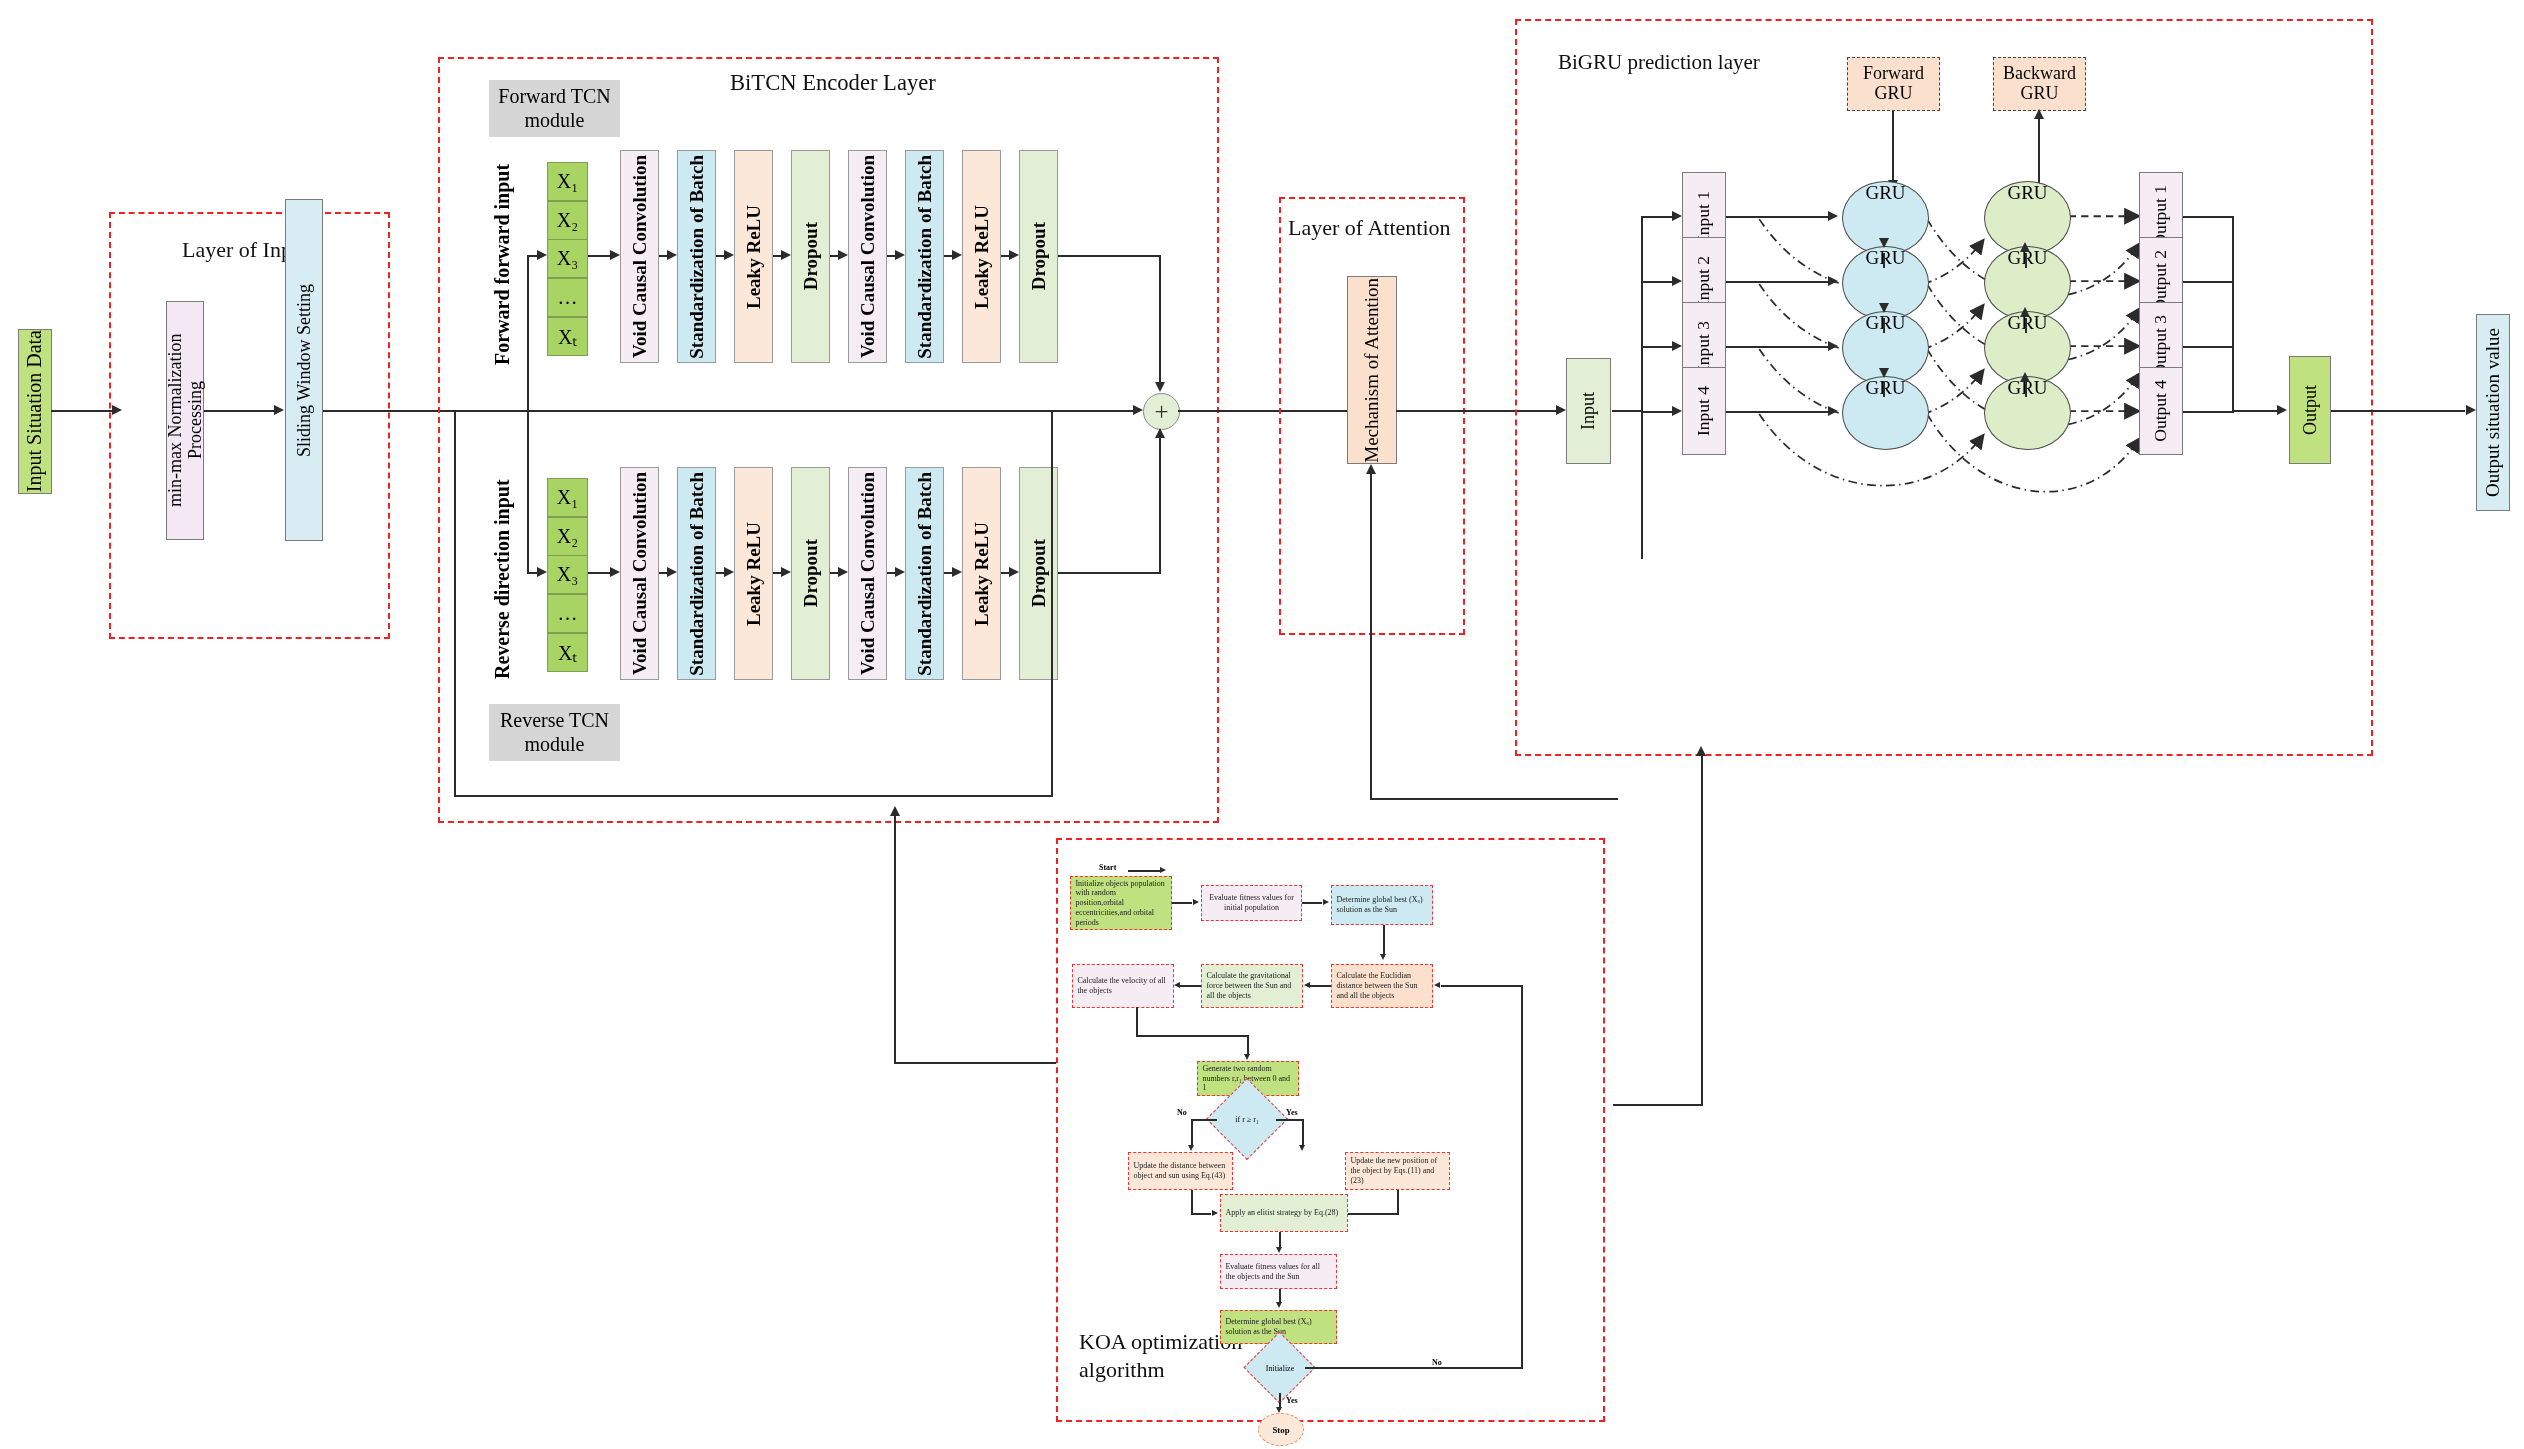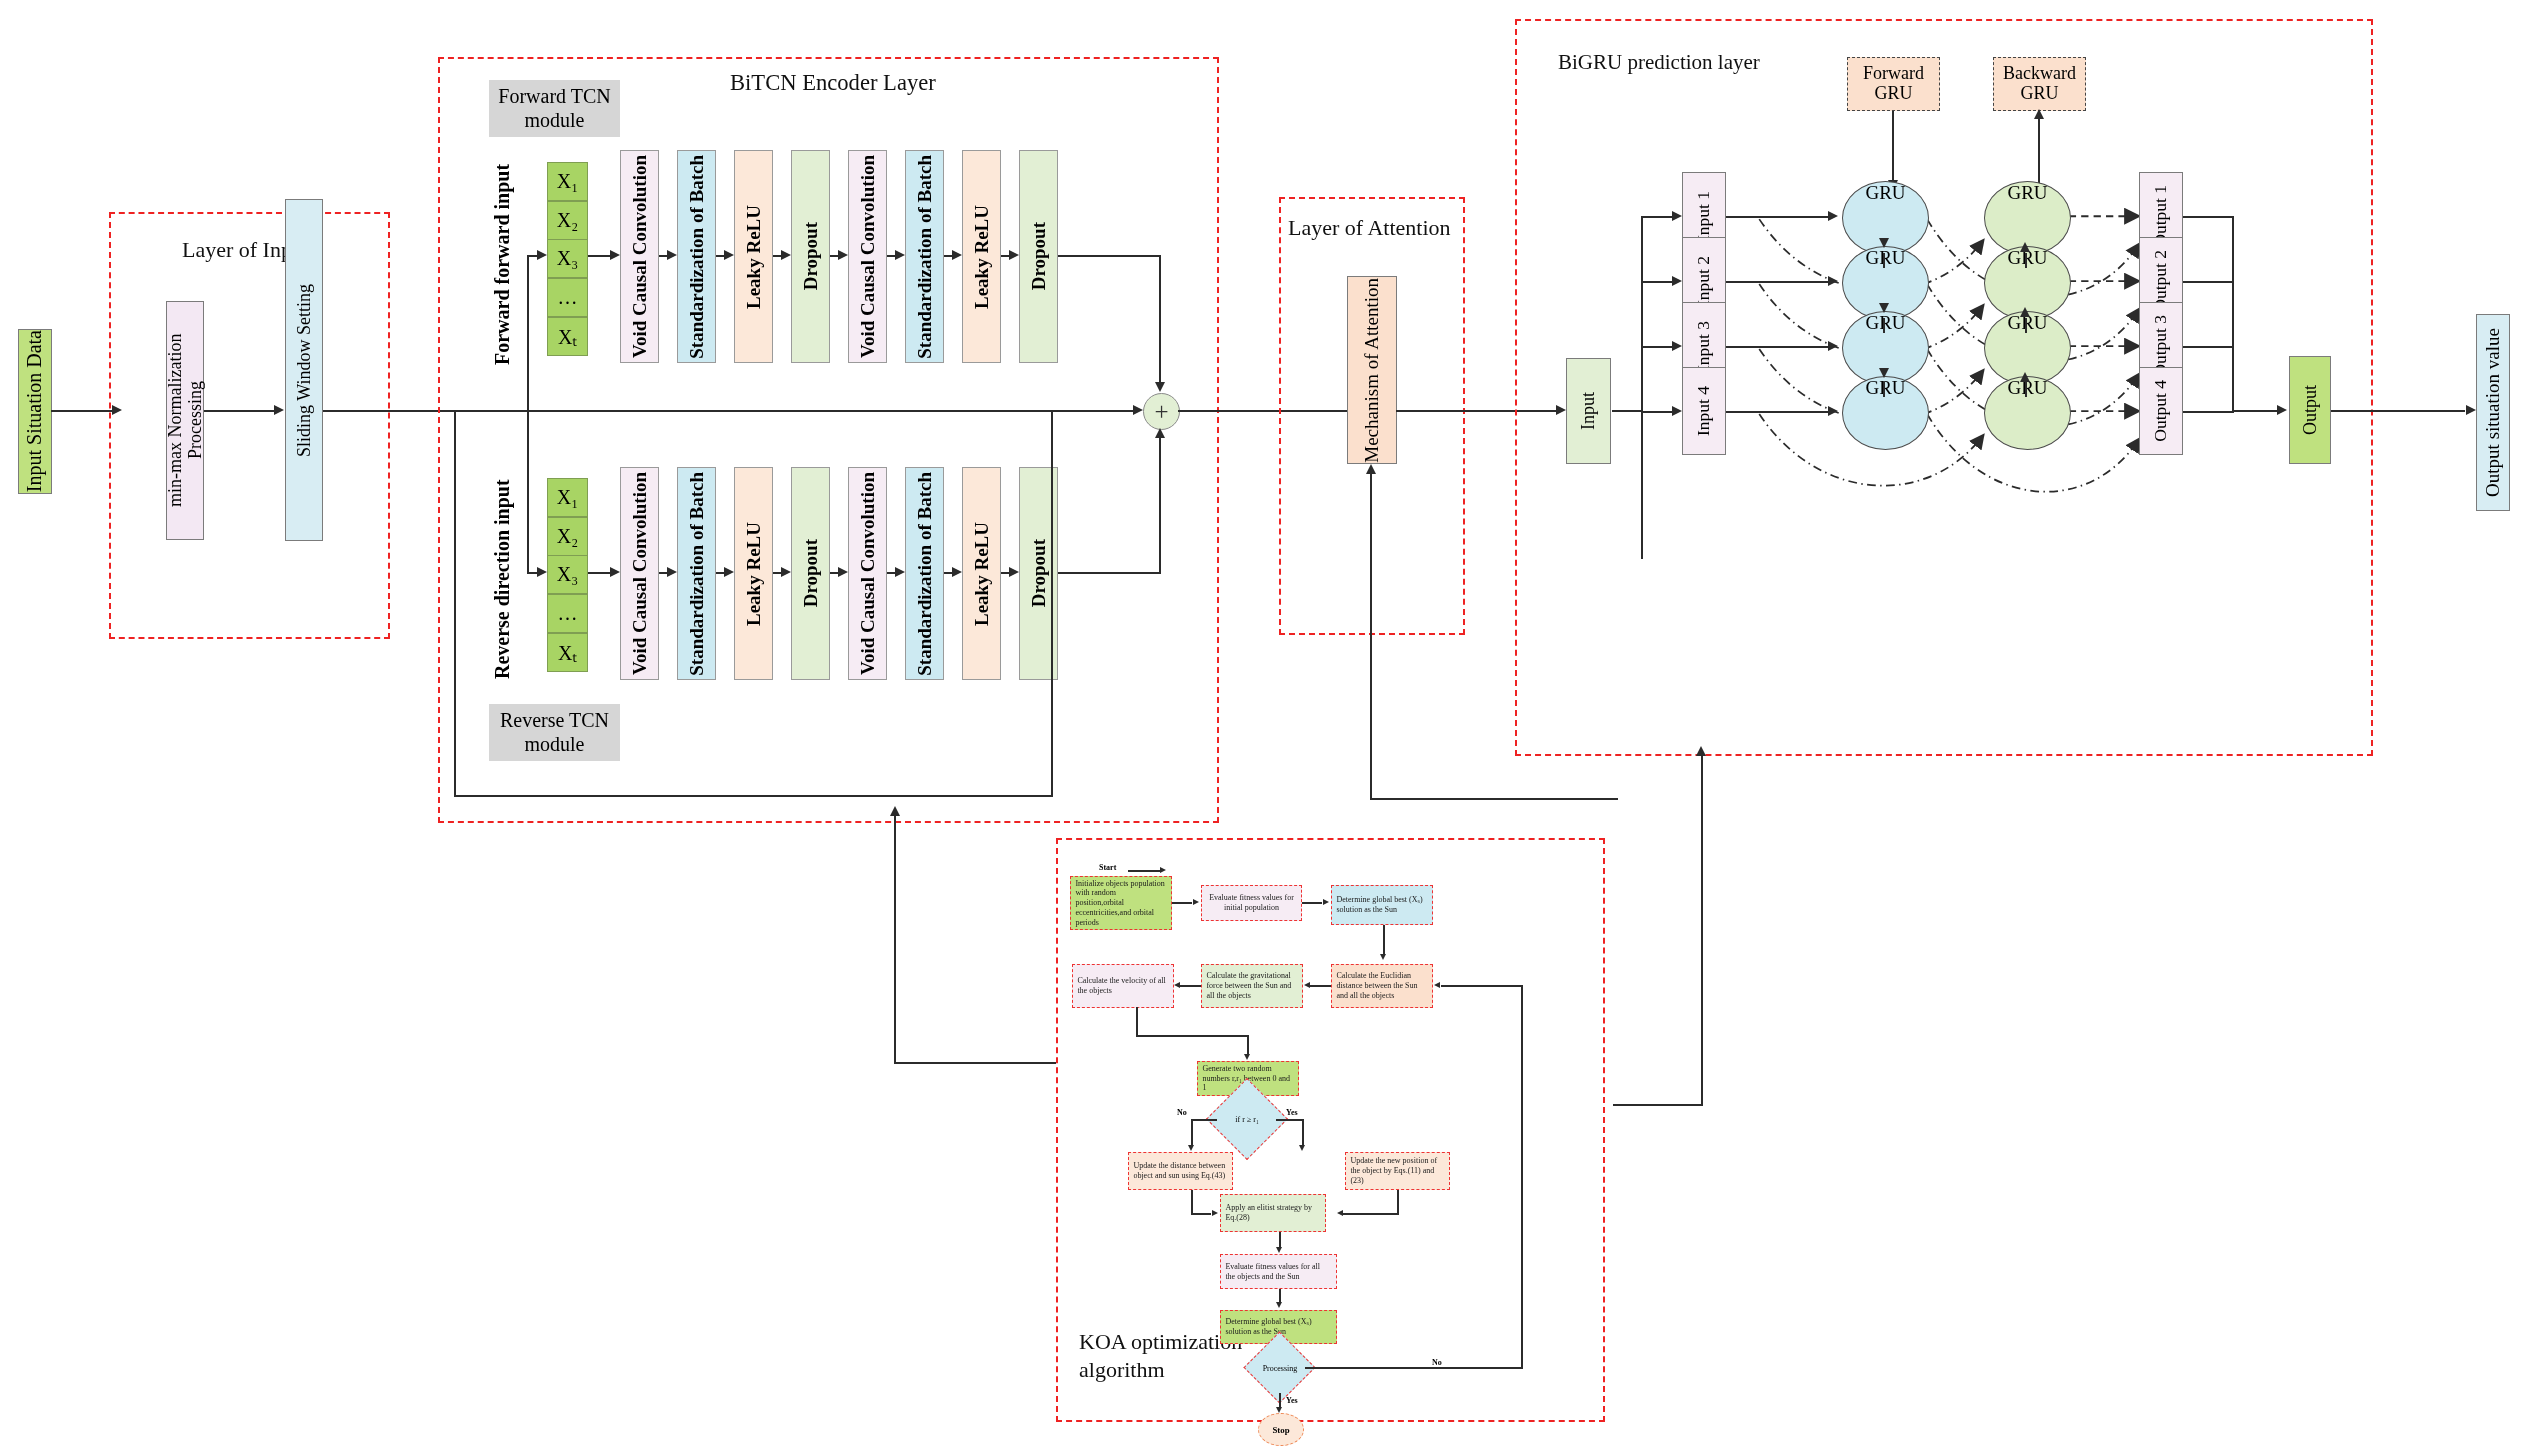--- a/index.html
+++ b/index.html
@@ -496,40 +496,40 @@
     <span>Update the new position of the object by Eqs.(11) and (23)</span>
   </div>
 
   <div class="kln" style="left:1191px;top:1190px;width:1.5px;height:25px;"></div>
   <div class="kln" style="left:1191px;top:1213px;width:20.4px;height:1.5px;"></div>
   <div class="ka-r" style="left:1212px;top:1210px;"></div>
   <div class="kln" style="left:1397px;top:1190px;width:1.5px;height:25px;"></div>
   <div class="kln" style="left:1343px;top:1213px;width:55px;height:1.5px;"></div>
   <div class="ka-l" style="left:1337px;top:1210px;"></div>
 
-  <div class="koa c-lgreen" style="left:1220px;top:1194px;width:106px;height:38px;">
+  <div class="koa c-lgreen" style="left:1220px;top:1194px;width:128px;height:38px;">
     <span>Apply an elitist strategy by Eq.(28)</span>
   </div>
   <div class="kln" style="left:1279px;top:1232px;width:1.5px;height:16px;"></div>
     <div class="ka-d" style="left:1276px;top:1247px;"></div>
 
   <div class="koa c-lpink" style="left:1220px;top:1254px;width:117px;height:35px;">
     <span>Evaluate fitness values for all the objects and the Sun</span>
   </div>
   <div class="kln" style="left:1279px;top:1289px;width:1.5px;height:14.6px;"></div>
     <div class="ka-d" style="left:1276px;top:1302px;"></div>
 
   <div class="koa c-green" style="left:1220px;top:1310px;width:117px;height:34px;">
     <span>Determine global best (Xₛ) solution as the Sun</span>
   </div>
   <div class="kln" style="left:1279px;top:1343px;width:1.5px;height:13px;"></div>
     <div class="ka-d" style="left:1276px;top:1355px;"></div>
 
   <div class="diamond" style="left:1254px;top:1342px;width:51px;height:51px;"></div>
-  <div class="diamond-txt" style="left:1247px;top:1361px;width:66px;height:14.6px;">Processing</div>
+  <div class="diamond-txt" style="left:1247px;top:1361px;width:66px;height:14.6px;">Initialize</div>
 
   <div class="koa-lbl" style="left:1432px;top:1358px;">No</div>
   <div class="kln" style="left:1305px;top:1367px;width:218px;height:1.5px;"></div>
   <div class="kln" style="left:1521px;top:985px;width:1.5px;height:384px;"></div>
   <div class="kln" style="left:1441px;top:985px;width:82px;height:1.5px;"></div>
   <div class="ka-l" style="left:1434px;top:982px;"></div>
 
   <div class="koa-lbl" style="left:1286px;top:1396px;">Yes</div>
   <div class="kln" style="left:1279px;top:1393px;width:1.5px;height:16px;"></div>
     <div class="ka-d" style="left:1276px;top:1407px;"></div>

